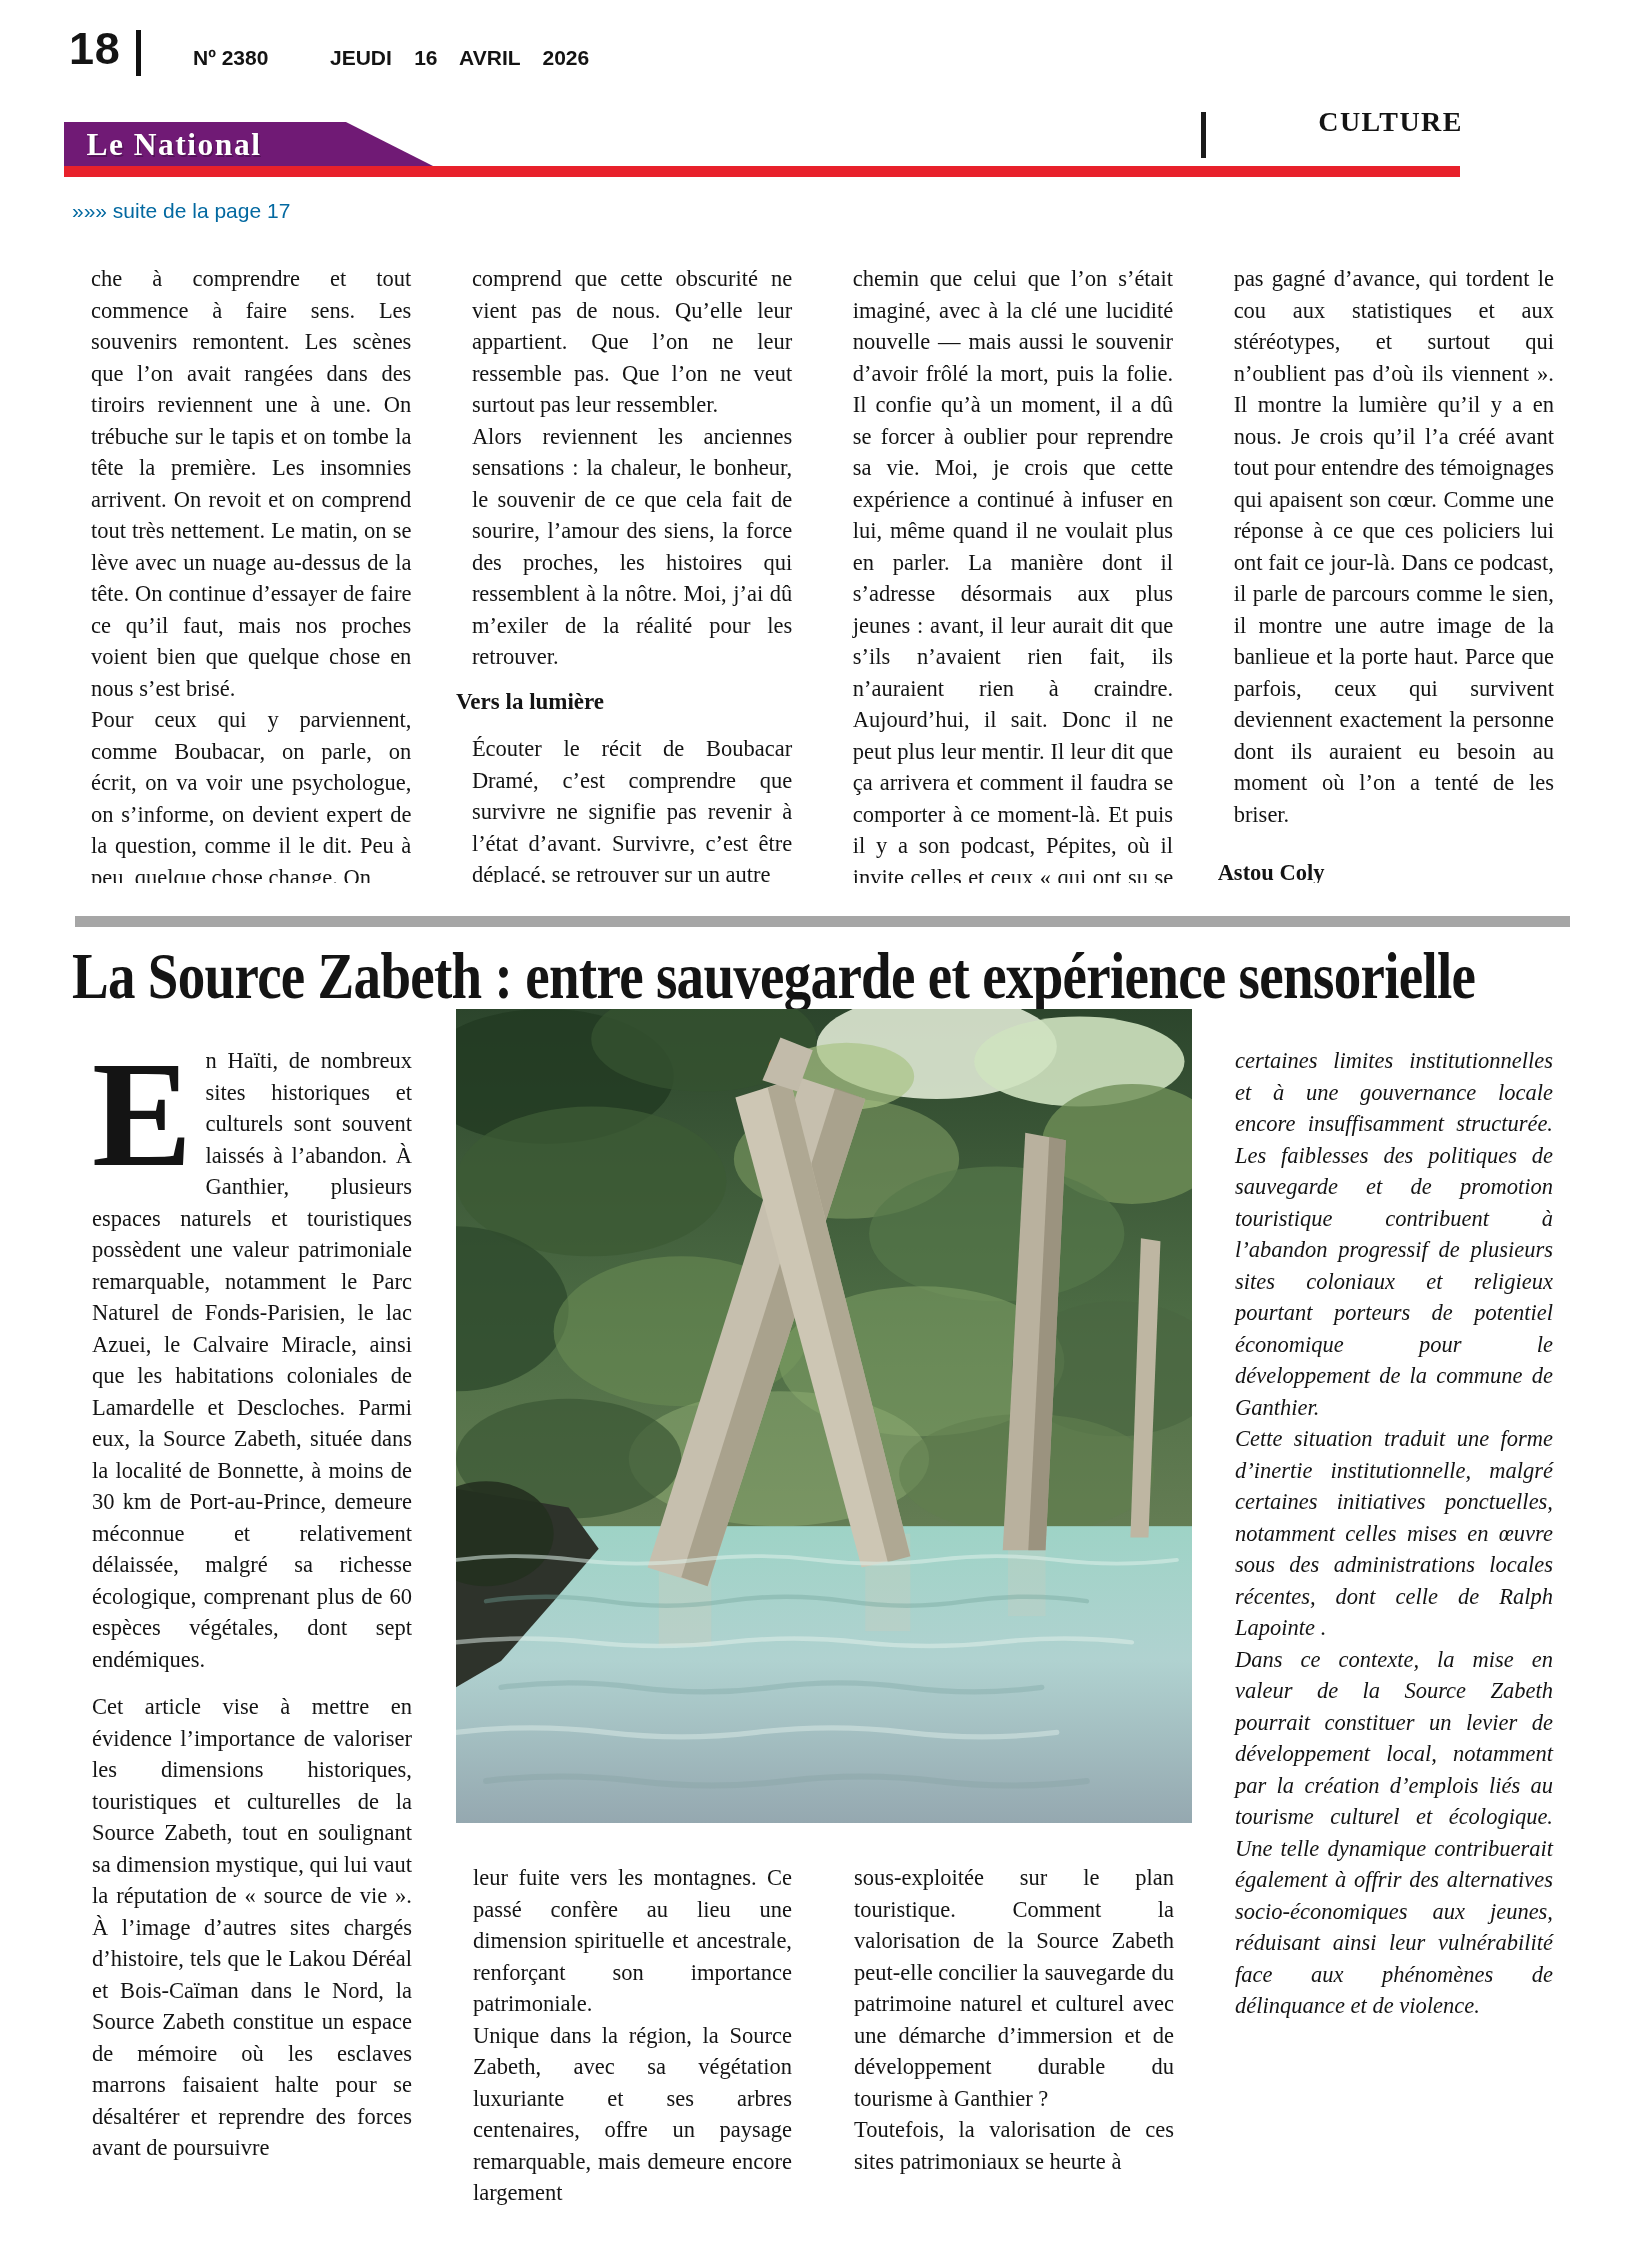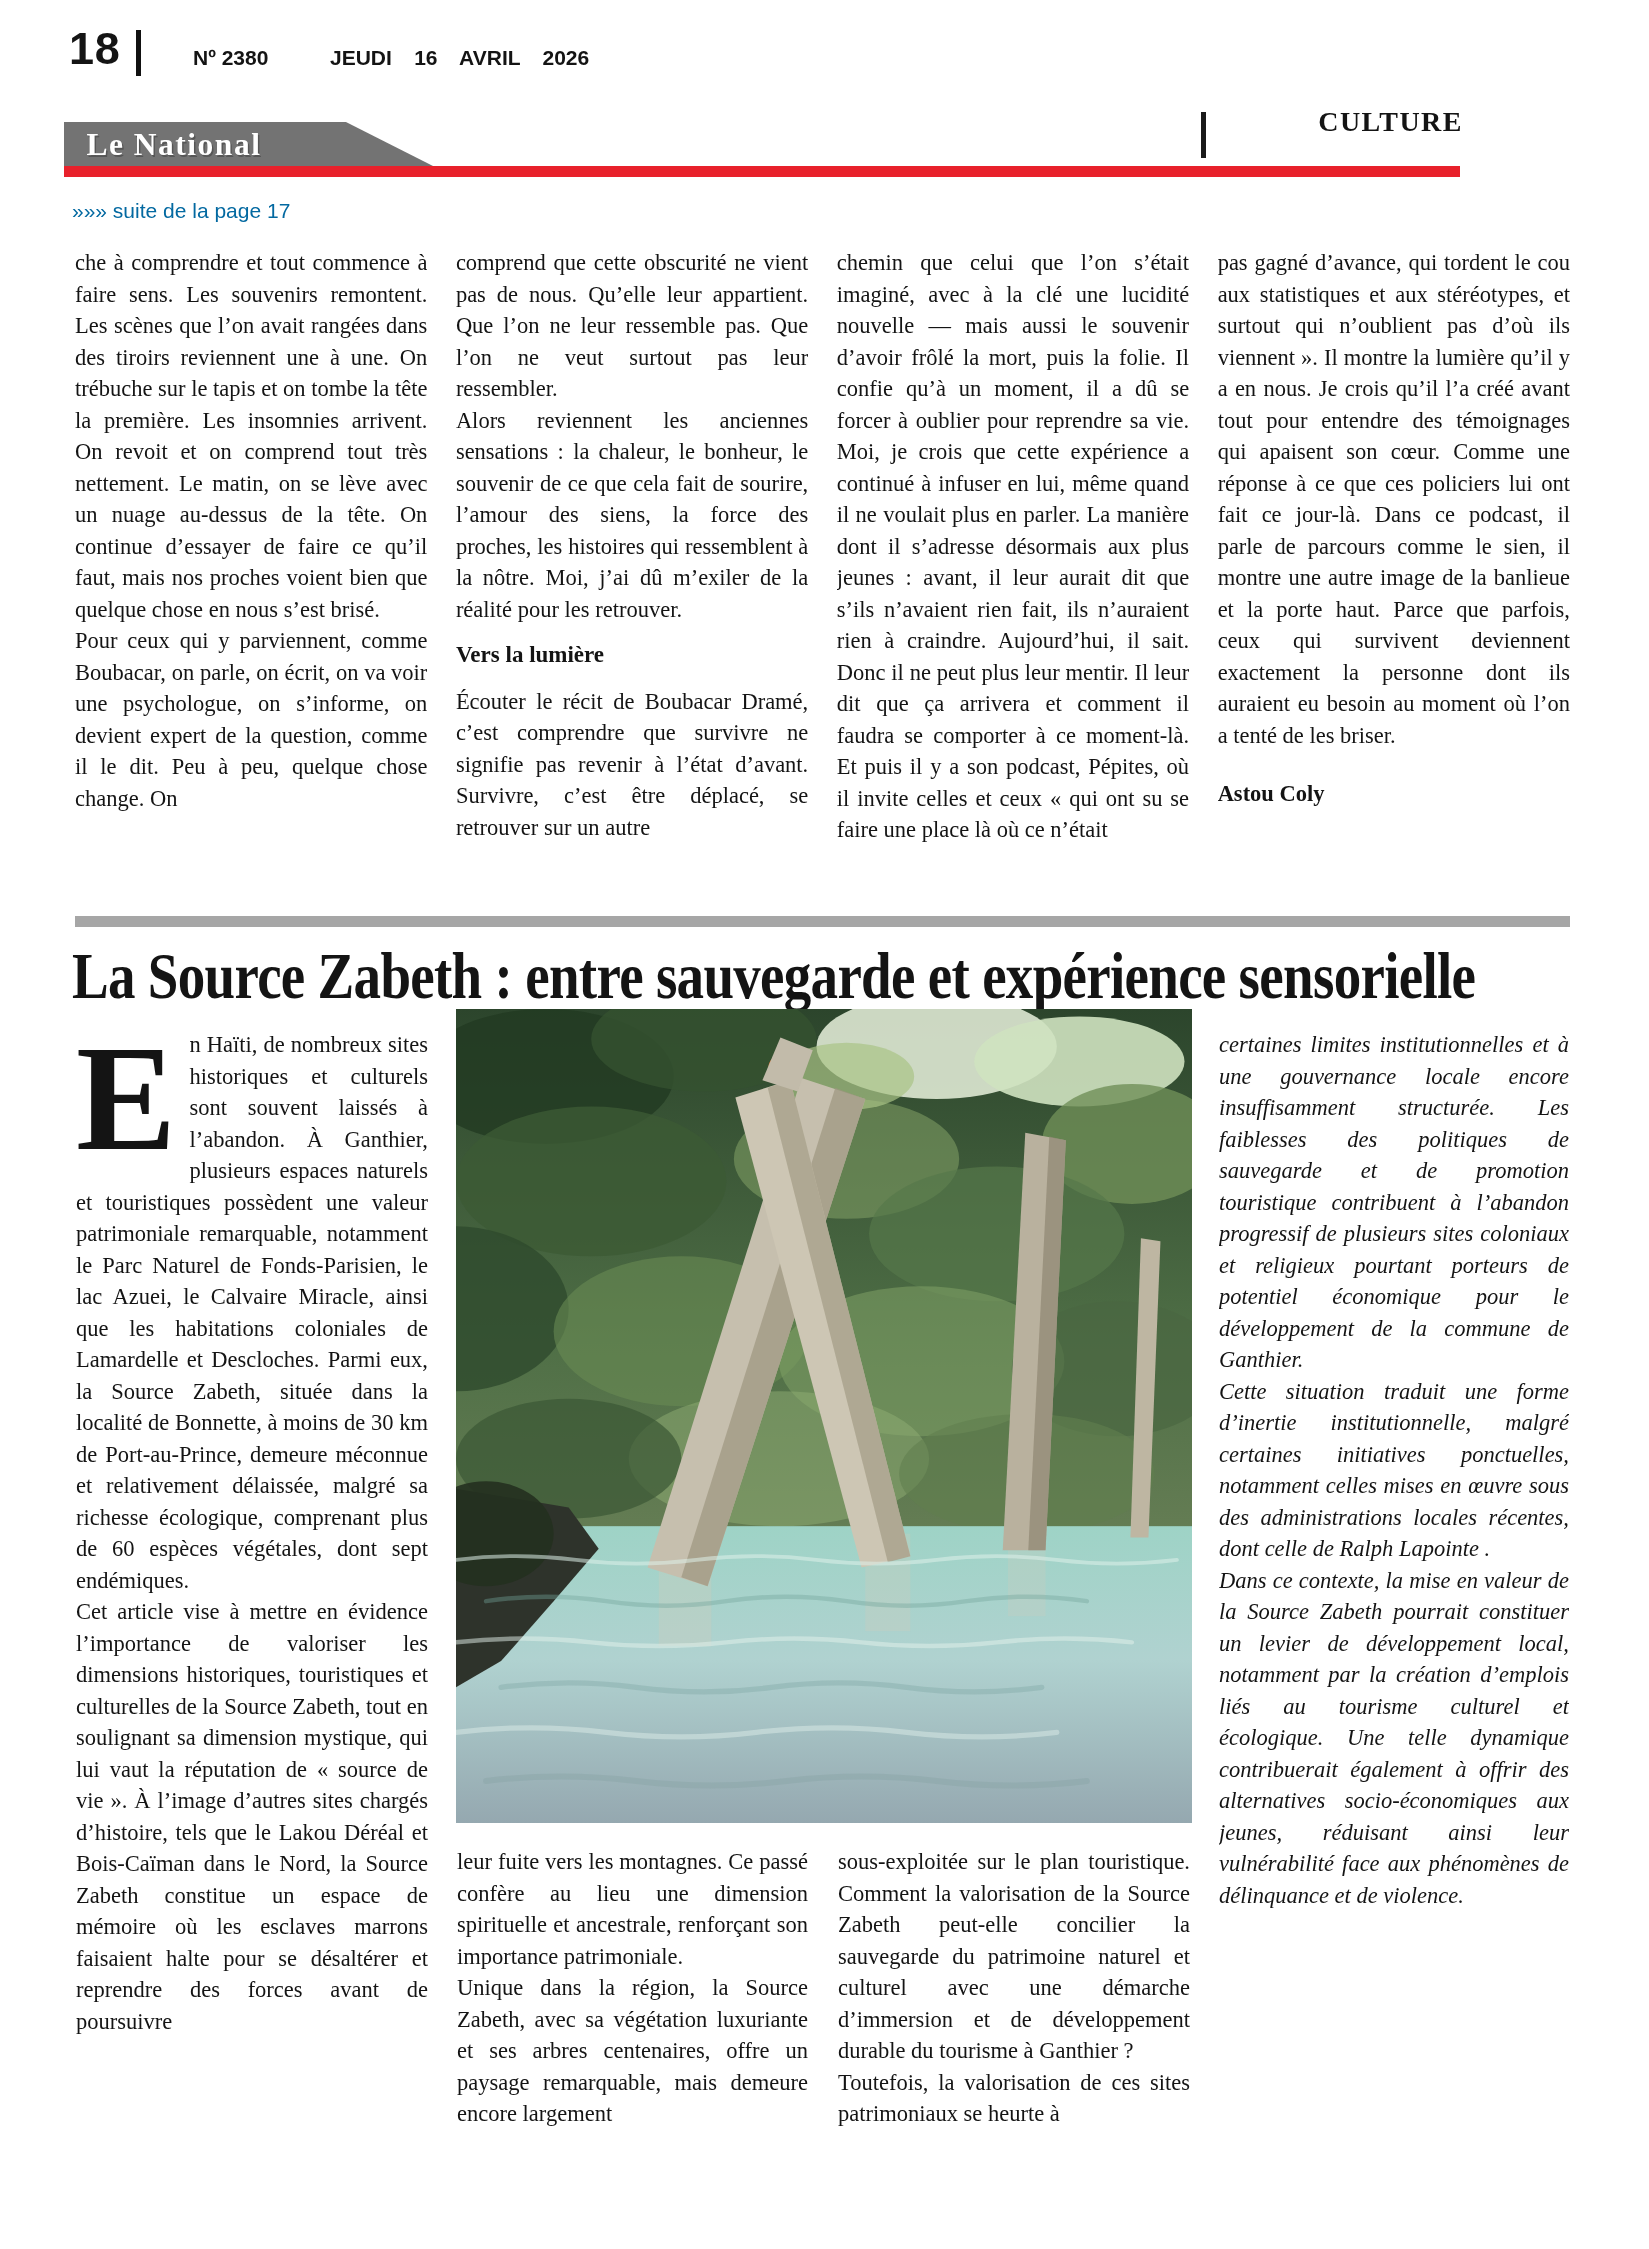--- a/index.html
+++ b/index.html
@@ -23,21 +23,21 @@
                  text-shadow:1.5px 1.5px 0 rgba(0,0,0,.25);}
   .redline{position:absolute;left:64px;top:166px;width:1396px;height:10.5px;}
   .continuation{position:absolute;left:72px;top:199px;font-size:21px;
                 font-family:"Liberation Sans",sans-serif;}
 
   
   .a1-cols{position:absolute;left:75px;top:247px;width:1495px;height:636px;
            display:flex;gap:28.5px;}
   .col{flex:1;overflow:hidden;}
   .body-text{font-size:22.5px;line-height:31.5px;text-align:justify;white-space:pre-line;
-             hyphens:auto;margin:0;}
+             hyphens:auto;margin:16px;}
   .subhead{font-size:23px;font-weight:bold;margin:16.5px 0 18px 0;white-space:normal;}
   .byline{font-weight:bold;margin-top:27px;font-size:22.5px;line-height:31.5px;}
 
   
   .graybar{position:absolute;left:75px;top:916px;width:1495px;height:11.2px;}
   .headline{position:absolute;left:72px;top:939px;width:1507px;margin:0;
             font-weight:bold;font-size:55px;letter-spacing:-0.7px;white-space:nowrap;
             transform:scaleY(1.18);transform-origin:left top;}
 
   
@@ -56,21 +56,21 @@
 
 <div class="page">
 
   <div class="pagenum">18</div>
   <div class="pagenum-bar"></div>
   <div class="issue">Nº 2380</div>
   <div class="date">JEUDI 16 AVRIL 2026</div>
   <div class="section-bar"></div>
   <div class="section">CULTURE</div>
 
-  <div class="masthead" style="background:#737373;">
+  <div class="masthead" style="background:#701a75;">
     <div class="masthead-inner">
       <span class="masthead-text">Le National</span>
     </div>
   </div>
   <div class="redline" style="background:#e8212b;"></div>
   <div class="continuation" style="color:#0369a1;">»»» suite de la page  17</div>
 
   <div class="a1-cols">
     <div class="col">
       <p class="body-text">che à comprendre et tout commence à faire sens. Les souvenirs remontent. Les scènes que l’on avait rangées dans des tiroirs reviennent une à une. On trébuche sur le tapis et on tombe la tête la première. Les insomnies arrivent. On revoit et on comprend tout très nettement. Le matin, on se lève avec un nuage au-dessus de la tête. On continue d’essayer de faire ce qu’il faut, mais nos proches voient bien que quelque chose en nous s’est brisé.

